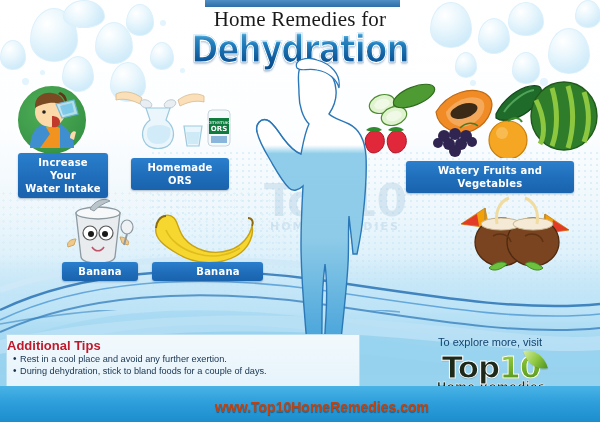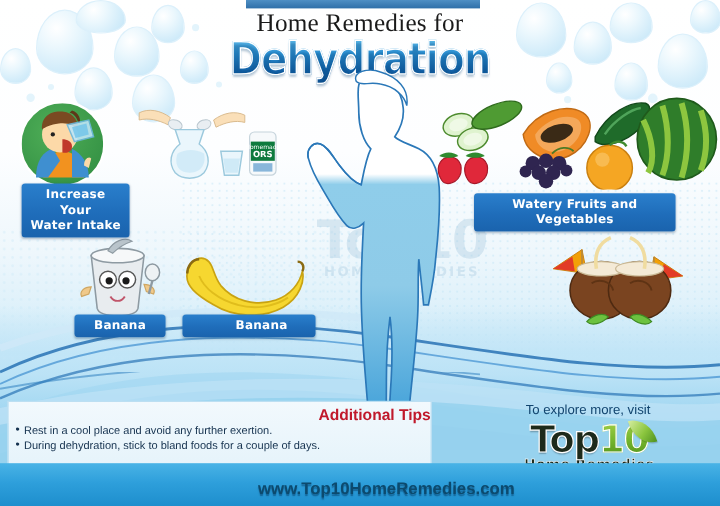--- a/index.html
+++ b/index.html
@@ -48,21 +48,21 @@
   .lbl{position:absolute;background:linear-gradient(180deg,#2a7fcc 0%,#1f6dba 55%,#1a63ad 100%);
      color:#fff;border-radius:3px;text-align:center;
      font-family:"DejaVu Sans",sans-serif;font-size:10px;font-weight:bold;
      line-height:13px;padding:3px 7px;box-shadow:0 1px 2px rgba(0,40,80,.3);
      letter-spacing:.2px;}
 
   
   .tips{position:absolute;left:6px;top:334px;width:352px;height:80px;
      background:linear-gradient(180deg,#f2f9fd 0%,#e7f4fb 60%,#dcf0fa 100%);
      border:1px solid #bcdff2;}
-  .tips h3{margin:0;padding:3px 0 1px;text-align:right;color:#c0192b;
+  .tips h3{margin:0;padding:3px 0 1px;text-align:left;color:#c0192b;
      font-family:"Liberation Sans",sans-serif;font-size:13px;font-weight:bold;}
   .tips ul{margin:0;padding:0 6px 0 6px;list-style:none;}
   .tips li{position:relative;color:#15324f;font-size:9.2px;line-height:11.3px;
      margin:0 0 .5px 0;padding-left:7px;font-family:"Liberation Sans",sans-serif;}
   .tips li:before{content:"\2022";position:absolute;left:0;top:-1px;color:#15324f;font-size:10px;}
 
   
   .explore{position:absolute;left:390px;top:336px;width:200px;text-align:center;
      color:#11446e;font-size:11px;font-family:"Liberation Sans",sans-serif;}
   .logo{position:absolute;left:398px;top:352px;width:186px;height:42px;text-align:center;}
@@ -72,21 +72,21 @@
   .logo-top{color:#1d2a1b;-webkit-text-stroke:1px #fff;text-shadow:0 1px 1px rgba(0,0,0,.25);}
   .logo-ten{background:linear-gradient(180deg,#a8d24a 0%,#74b52c 50%,#4e8a18 100%);
      -webkit-background-clip:text;background-clip:text;color:transparent;
      -webkit-text-stroke:1px #ffffff;}
   .leaf{position:absolute;left:84px;top:-4px;width:19px;height:23px;
      background:linear-gradient(140deg,#d6eda0,#8cc63f 55%,#4e9120);
      border-radius:0 100% 0 100%;transform:rotate(-16deg);
      box-shadow:0 1px 1px rgba(0,0,0,.2);}
   .logo-sub{margin-top:-3px;font-family:"DejaVu Sans",sans-serif;font-weight:bold;
      font-size:11.5px;letter-spacing:.3px;color:#1d2a1b;-webkit-text-stroke:.5px #fff;}
-  .url{position:absolute;left:0;right:0;bottom:7px;text-align:center;color:#0c4a6e;
+  .url{position:absolute;left:0;right:0;bottom:7px;text-align:center;color:#c2410c;
      font-family:"Liberation Sans",sans-serif;font-weight:bold;font-size:14px;
      text-shadow:0 1px 1px rgba(0,50,90,.5);padding-left:44px;}
 
   
   .wm{position:absolute;left:215px;top:175px;width:240px;text-align:center;
      font-family:"DejaVu Sans",sans-serif;font-weight:bold;font-size:44px;color:rgba(150,190,215,.30);
      letter-spacing:-1px;pointer-events:none;}
   .wm small{display:block;font-size:11px;letter-spacing:2px;margin-top:-6px;}
 
   
@@ -302,22 +302,23 @@
 
     <path d="M52,74 C46,80 38,82 34,78 C40,72 48,70 52,74 Z" fill="#6cc23f" stroke="#3f8b22" stroke-width="1"></path>
     <path d="M70,74 C76,80 84,82 88,78 C82,72 74,70 70,74 Z" fill="#6cc23f" stroke="#3f8b22" stroke-width="1"></path>
   </svg>
 
   <div class="lbl" style="left:18px;top:153px;width:76px;">
     <span>Increase Your</span><br>
     <span>Water Intake</span>
   </div>
 
-
-  <div class="lbl" style="left:395px;top:161px;width:154px;">Watery Fruits and Vegetables</div>
+  <div class="lbl" style="left:131px;top:158px;width:84px;">Homemade ORS</div>
+
+  <div class="lbl" style="left:406px;top:161px;width:154px;">Watery Fruits and Vegetables</div>
 
   <div class="lbl" style="left:62px;top:262px;width:62px;">Banana</div>
 
   <div class="lbl" style="left:152px;top:262px;width:76px;padding-left:28px;">Banana</div>
 
 
   <div class="tips">
     <h3>Additional Tips</h3>
     <ul>
       <li>Rest in a cool place and avoid any further exertion.</li>

